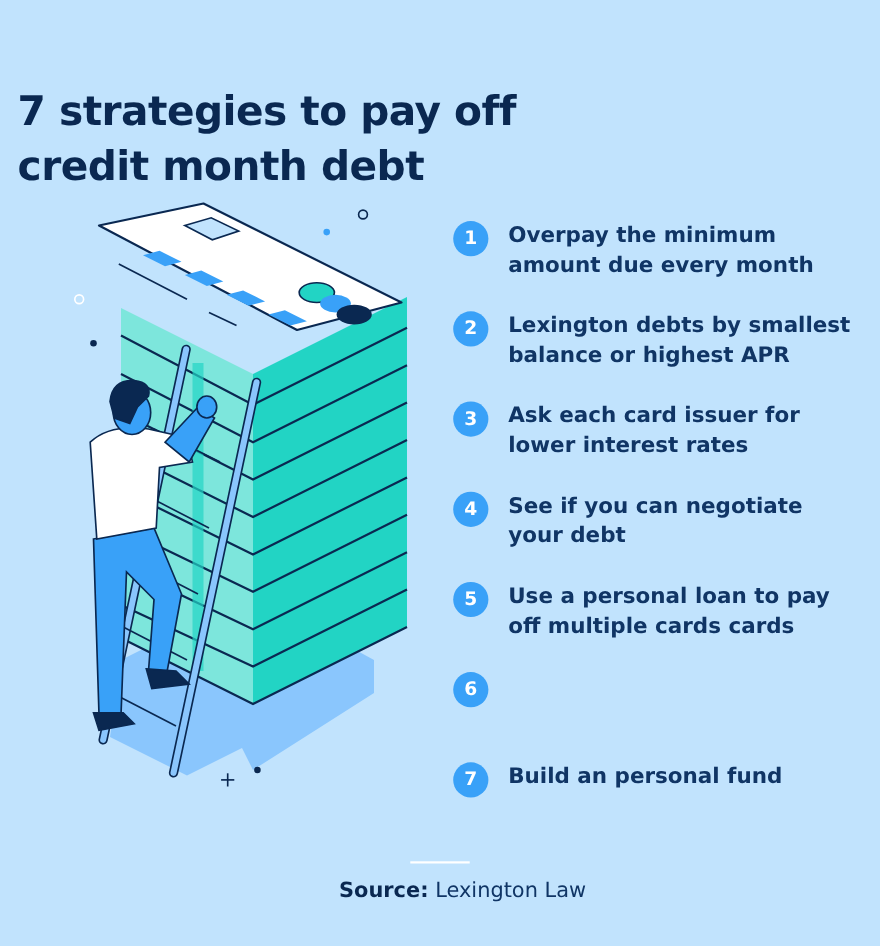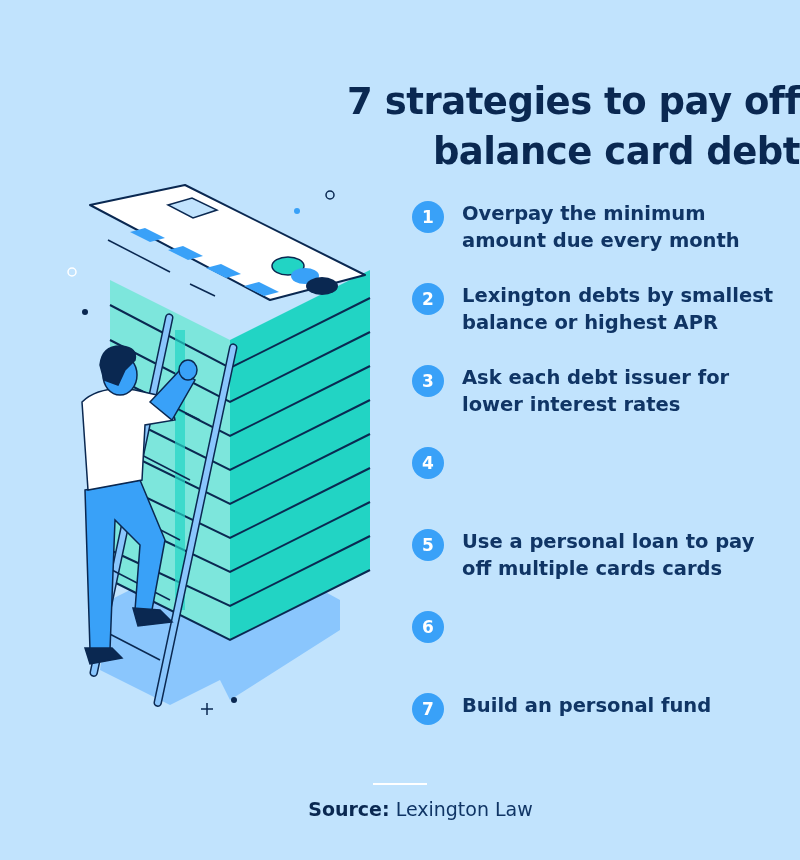--- a/index.html
+++ b/index.html
@@ -5,21 +5,21 @@
     html, body { margin: 0; padding: 0; }
     body {
       width: 800px; height: 860px; overflow: hidden;
       background: #c1e3fd;
       font-family: "DejaVu Sans", "Liberation Sans", sans-serif;
       color: #0e2d57;
       position: relative;
     }
     .title {
       position: absolute; left: 16px; right: 0; top: 52px;
-      text-align: right;
+      text-align: left;
       font-weight: bold; font-size: 37px; line-height: 50px;
       color: #0a2851; letter-spacing: -0.5px;
     }
     .title span { display: block; }
     .illus { position: absolute; left: 40px; top: 180px; width: 360px; height: 560px; }
     .list { position: absolute; left: 412px; top: 200px; width: 370px; margin: 0; padding: 0; list-style: none; }
     .item { position: relative; height: 82px; }
     .badge {
       position: absolute; left: 0; top: 1px;
       width: 32px; height: 32px; border-radius: 50%;
@@ -33,21 +33,21 @@
     }
     .divider { position: absolute; left: 373px; top: 783px; width: 54px; height: 2px; background: #fff; }
     .source { position: absolute; left: 0; right: 0; top: 798px; text-align: center; font-size: 19px; color: #103565; padding-left: 41px; }
     .source b { color: #0a2851; }
   </style>
 </head>
 <body>
 
 <h1 class="title">
   <span>7 strategies to pay off</span>
-  <span>balance card debt</span>
+  <span>credit month debt</span>
 </h1>
 
 <div class="illus">
   <svg width="360" height="560" viewBox="0 0 360 560">
 
     <polygon points="70,420 190,360 300,420 300,450 190,520 180,500 130,525 60,490" fill="#8ac6fd"></polygon>
 
     <g stroke="#0a2851" stroke-width="2">
       <g id="layers">
 
@@ -127,24 +127,25 @@
   <li class="item">
     <span class="badge">1</span>
     <span class="item-text">Overpay the minimum amount due every month</span>
   </li>
   <li class="item">
     <span class="badge">2</span>
     <span class="item-text">Lexington debts by smallest balance or highest APR</span>
   </li>
   <li class="item">
     <span class="badge">3</span>
-    <span class="item-text">Ask each debt issuer for lower interest rates</span>
+    <span class="item-text">Ask each card issuer for lower interest rates</span>
   </li>
   <li class="item">
     <span class="badge">4</span>
+    <span class="item-text">See if you can negotiate your debt</span>
   </li>
   <li class="item">
     <span class="badge">5</span>
     <span class="item-text">Use a personal loan to pay off multiple cards cards</span>
   </li>
   <li class="item">
     <span class="badge">6</span>
   </li>
   <li class="item">
     <span class="badge">7</span>

